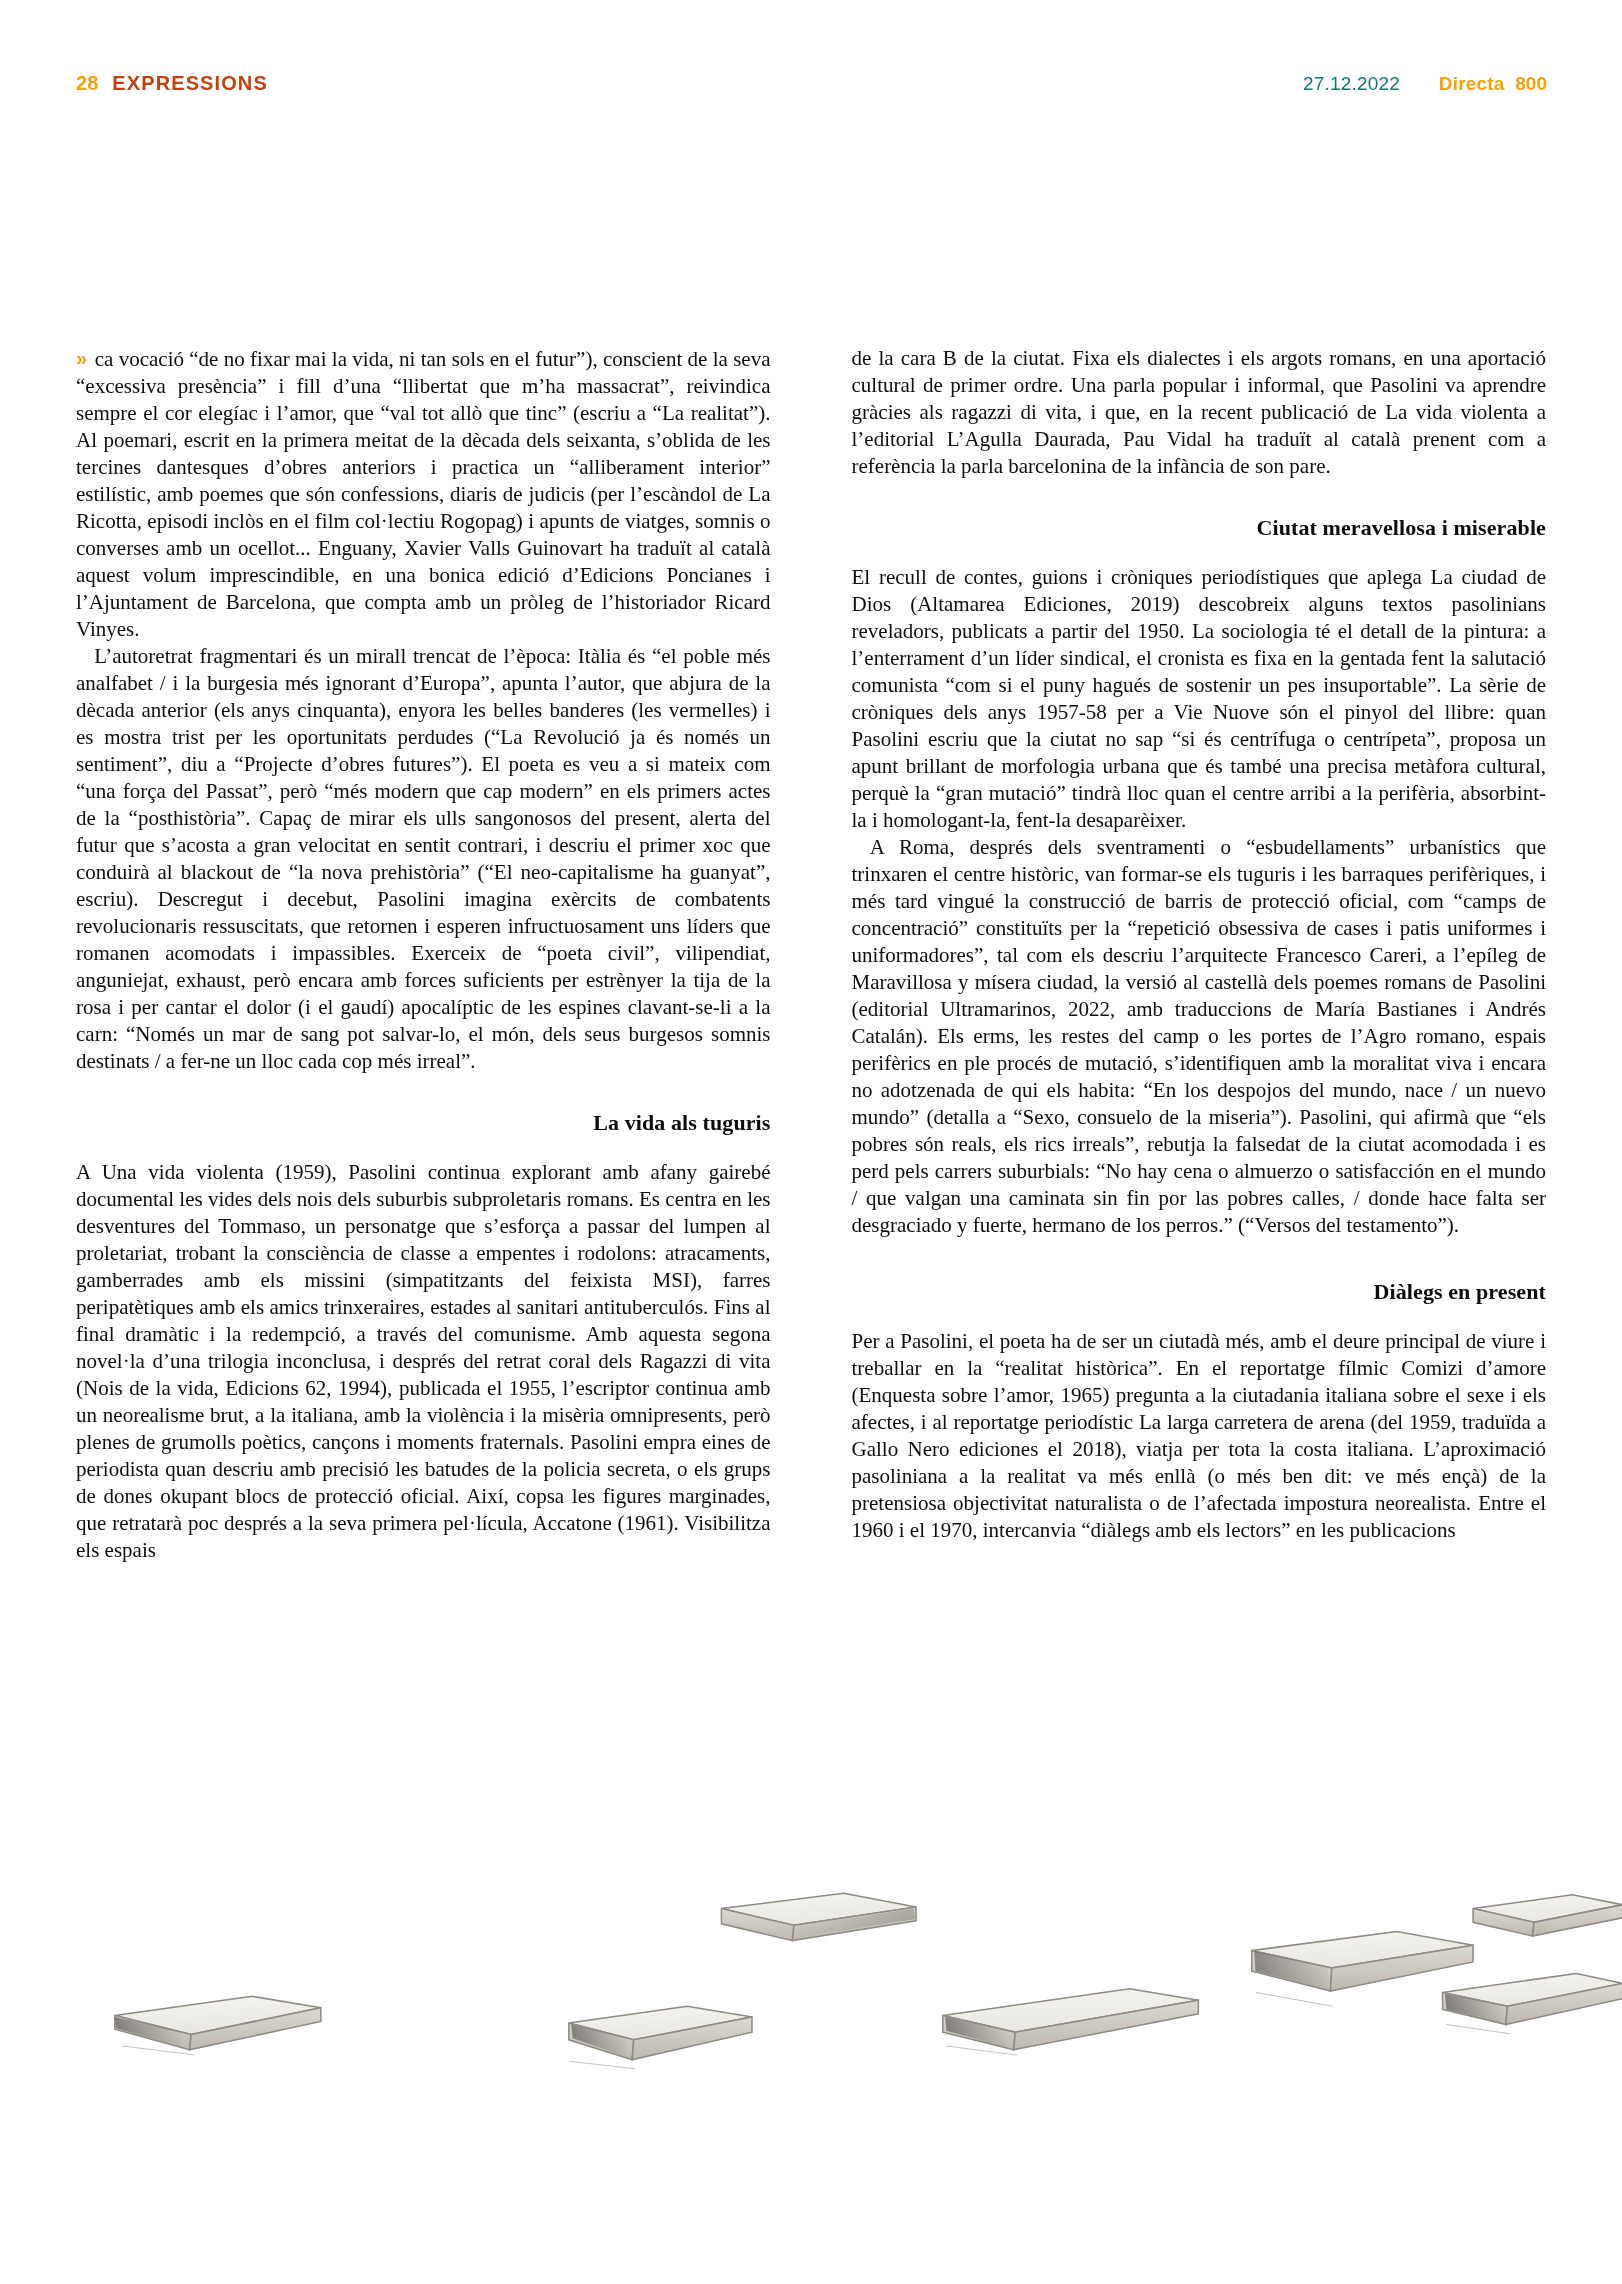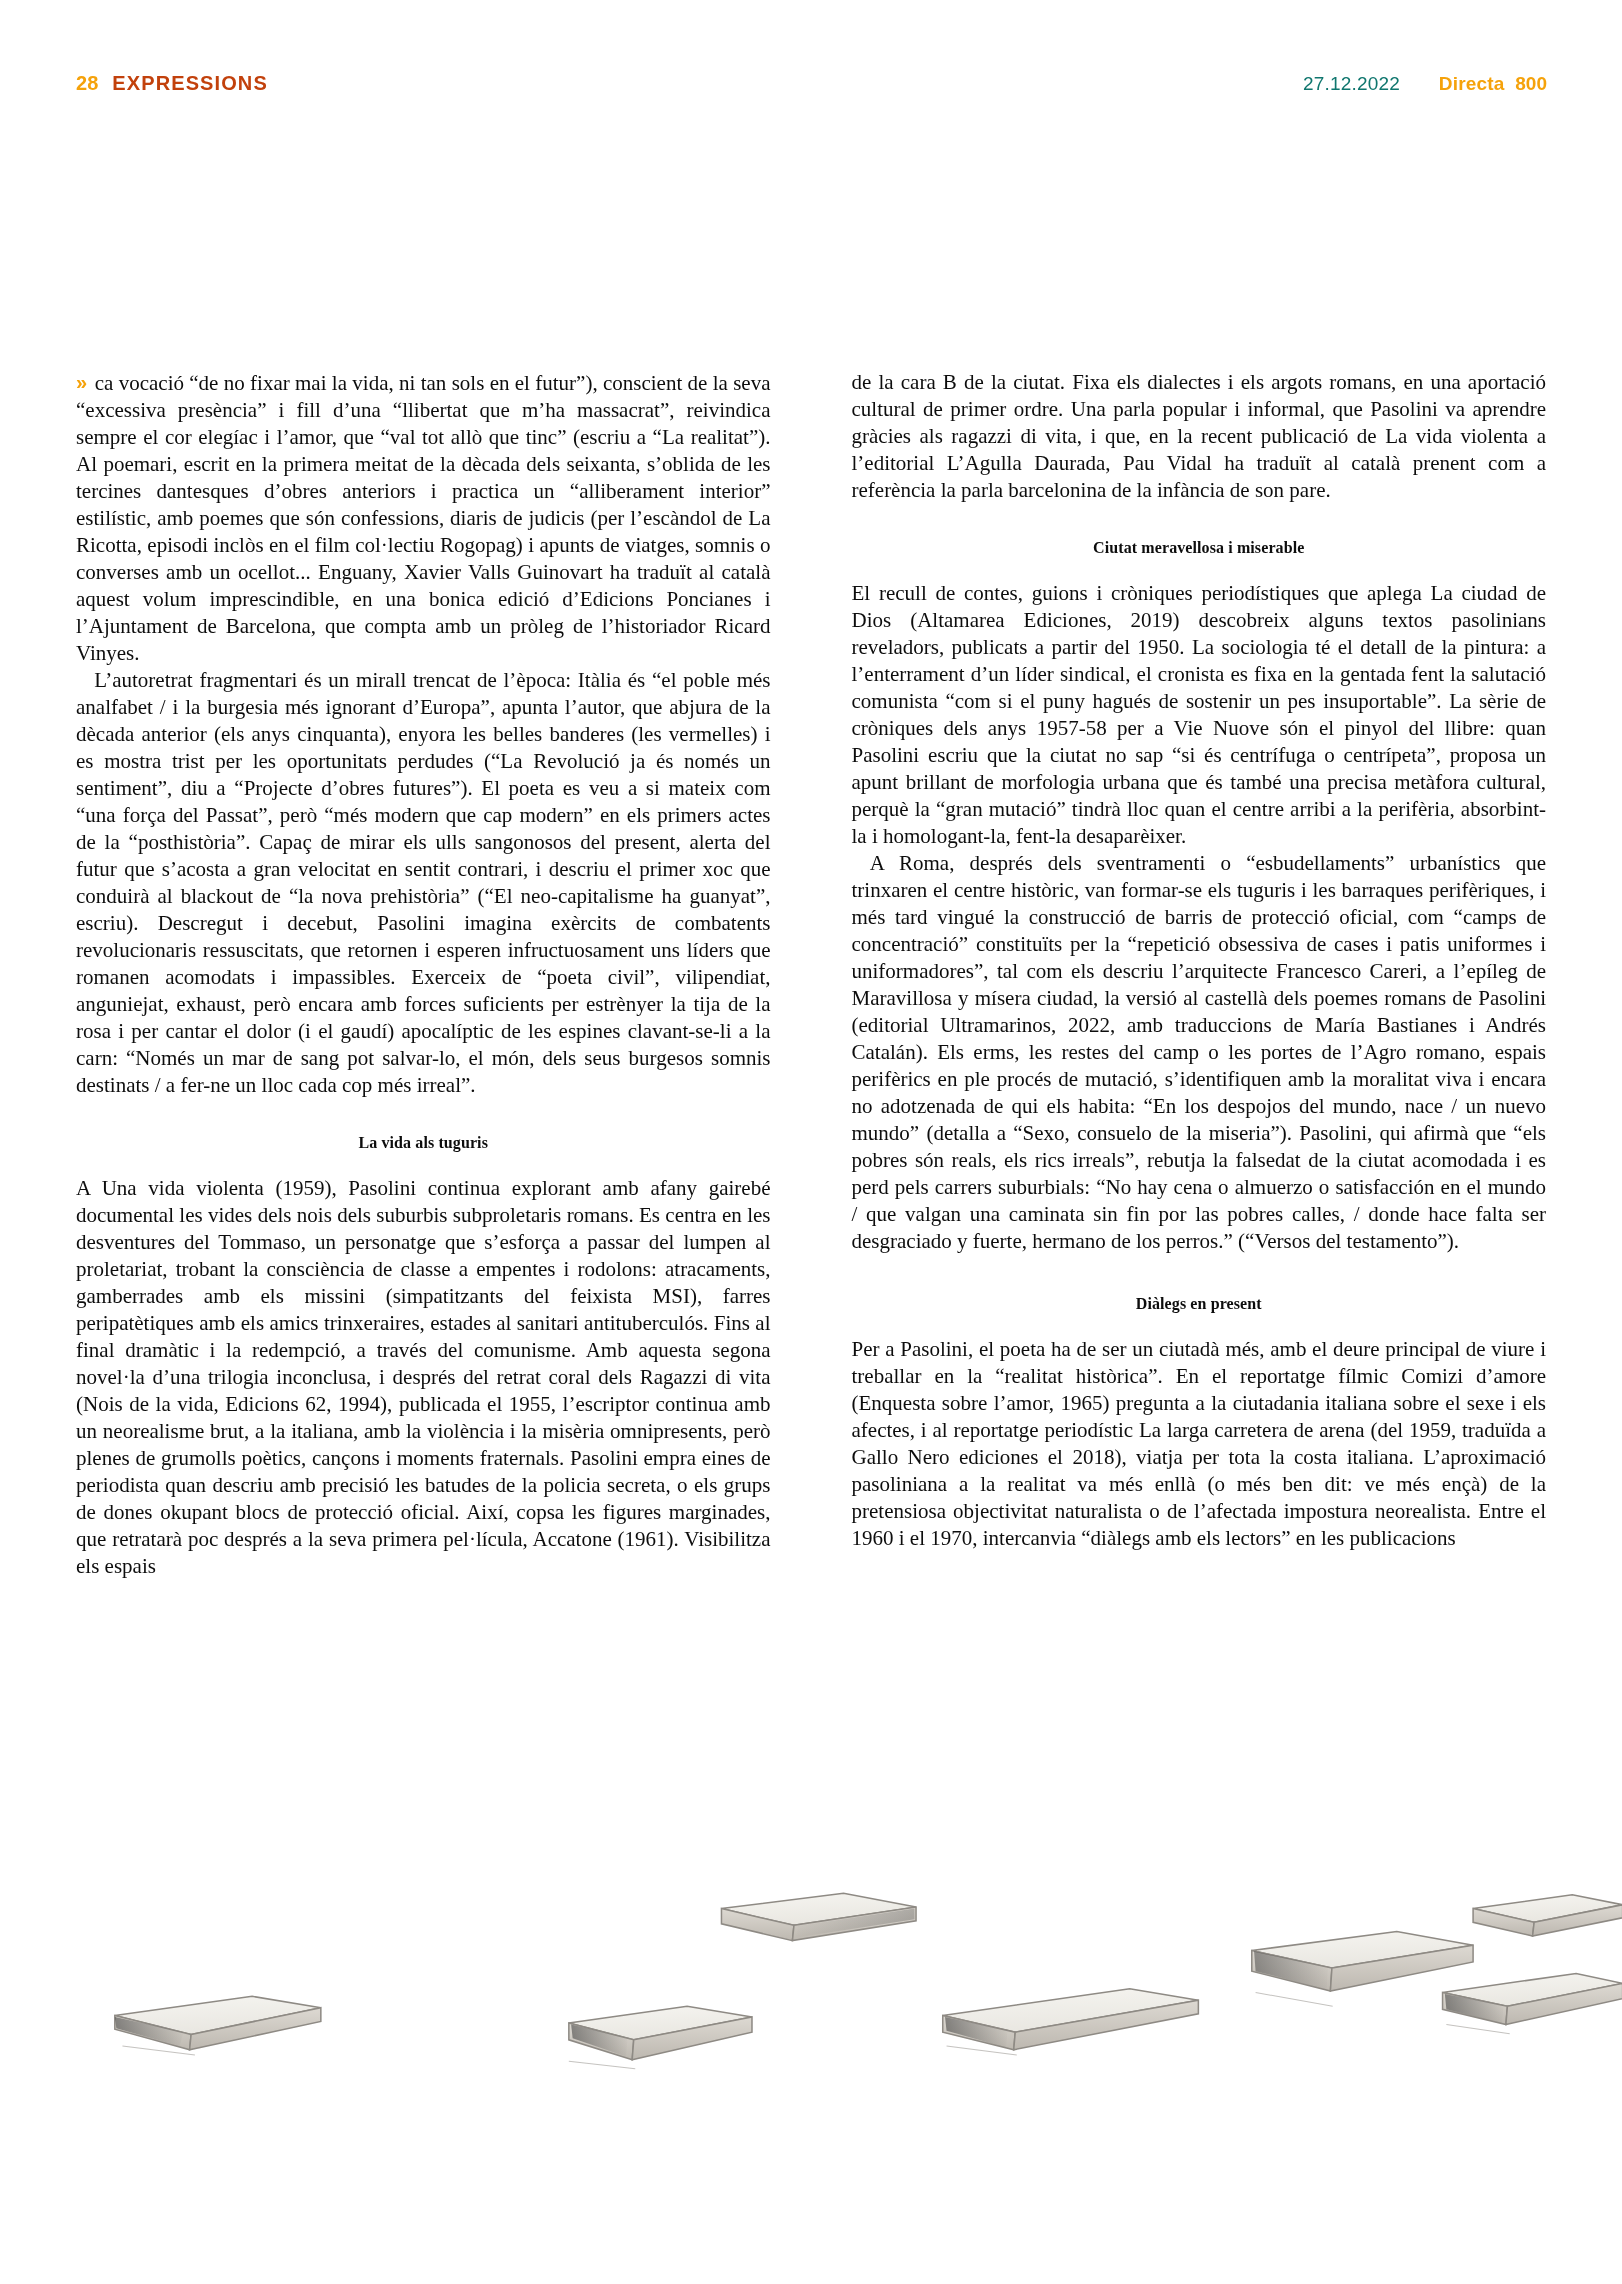--- a/index.html
+++ b/index.html
@@ -72,21 +72,20 @@
   }
 
   
   .columns {
     position: absolute;
     top: 345px;
     left: 76px;
     width: 1470px;
     display: flex;
     gap: 81px;
-    margin-top: 24px;
   }
   .column {
     width: 695px;
   }
   p.body {
     margin: 0;
     font-size: 21px;
     line-height: 27px;
     text-align: justify;
     text-justify: inter-word;
@@ -101,23 +100,23 @@
   }
   .drop-marker {
     color: #f5a20b;
     font-family: "Liberation Sans", sans-serif;
     font-weight: 700;
     font-size: 20px;
     margin-right: 7.6px;
     vertical-align: 0.8px;
   }
   h2.subhead {
-    font-size: 16px;
-    font-weight: 700;
-    text-align: center;
+    font-size: 22px;
+    font-weight: 700;
+    text-align: right;
     margin: 35px 0 23px 0;
     letter-spacing: 0.1px;
   }
   h2.subhead.tight-top {
     margin-top: 40px;
   }
 
   
   .illustration {
     position: absolute;

